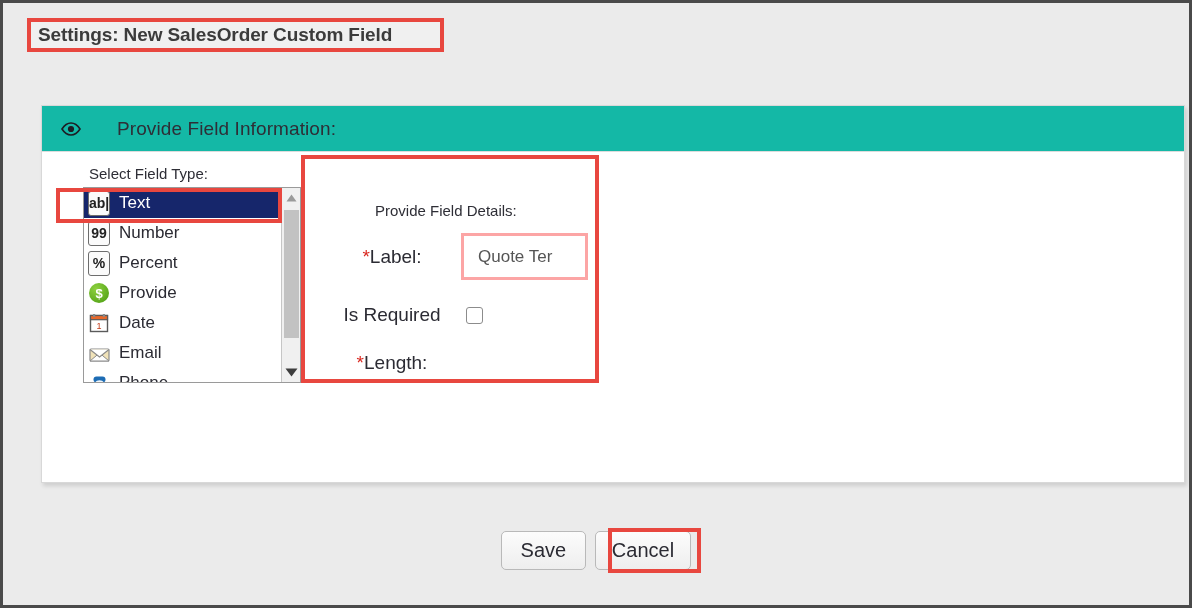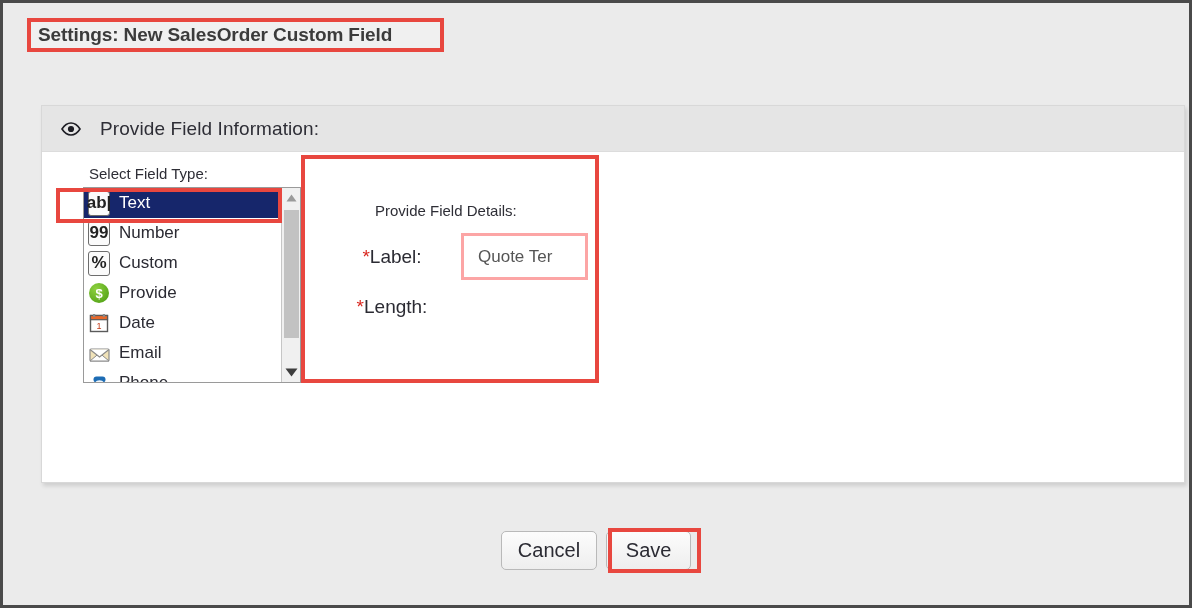--- a/index.html
+++ b/index.html
@@ -50,26 +50,26 @@
   #card {
     position: absolute;
     left: 38px; top: 102px;
     width: 1144px; height: 378px;
     background: #ffffff;
     border: 1px solid #d8d8d8;
     box-shadow: 2px 3px 4px rgba(0,0,0,0.12);
   }
   #card-header {
     height: 46px;
-    background: #e5e5e5;
+    background: #14b8a6;
     border-bottom: 1px solid #dcdcdc;
     display: flex;
     align-items: center;
     padding-left: 18px;
-    gap: 18px;
+    gap: 35px;
   }
   #card-header .eye { display: flex; align-items: center; }
   #card-header-title {
     font-size: 19px;
     color: #2e2e36;
     letter-spacing: 0.1px;
   }
   #card-body {
     position: relative;
     height: 330px;
@@ -110,21 +110,21 @@
     flex: 0 0 22px;
     display: flex; align-items: center; justify-content: center;
   }
 
   
   .ico-box {
     width: 22px; height: 25px;
     border: 1px solid #6d6d6d;
     border-radius: 3px;
     background: #fbfbfb;
-    font-size: 17px; font-weight: bold;
+    font-size: 14px; font-weight: bold;
     color: #222;
     display: flex; align-items: center; justify-content: center;
     font-family: "Liberation Sans", sans-serif;
   }
   .ico-circle {
     width: 20px; height: 20px;
     border-radius: 50%;
     background: radial-gradient(circle at 35% 30%, #8ed13f 0%, #5aa81c 75%);
     color: #fff; font-size: 13px; font-weight: bold;
     display: flex; align-items: center; justify-content: center;
@@ -268,21 +268,21 @@
         <span class="ico">
           <span class="ico-box">99</span>
         </span>
         <span>Number</span>
       </div>
 
       <div class="type-row">
         <span class="ico">
           <span class="ico-box">%</span>
         </span>
-        <span>Custom</span>
+        <span>Percent</span>
       </div>
 
       <div class="type-row">
         <span class="ico">
           <span class="ico-circle">$</span>
         </span>
         <span>Provide</span>
       </div>
 
       <div class="type-row">
@@ -339,30 +339,34 @@
     <div id="details">
       <div id="details-title">Provide Field Details:</div>
 
       <div class="frow">
         <div class="flabel"><span class="star">*</span><span>Label:</span></div>
         <div class="finput" id="label-input">
           <span>Quote Ter</span>
         </div>
       </div>
 
+      <div class="frow" id="required-row">
+        <div class="flabel">Is Required</div>
+        <div id="required-checkbox"></div>
+      </div>
 
       <div class="frow">
         <div class="flabel"><span class="star">*</span><span>Length:</span></div>
       </div>
     </div>
 
   </div>
 </div>
 
 <div id="footer">
+  <div class="btn">Save</div>
   <div class="btn">Cancel</div>
-  <div class="btn">Save</div>
 </div>
 
 <div class="anno" id="anno-title"></div>
 <div class="anno" id="anno-details"></div>
 <div class="anno" id="anno-text"></div>
 <div class="anno" id="anno-save"></div>
 
 </body></html>

